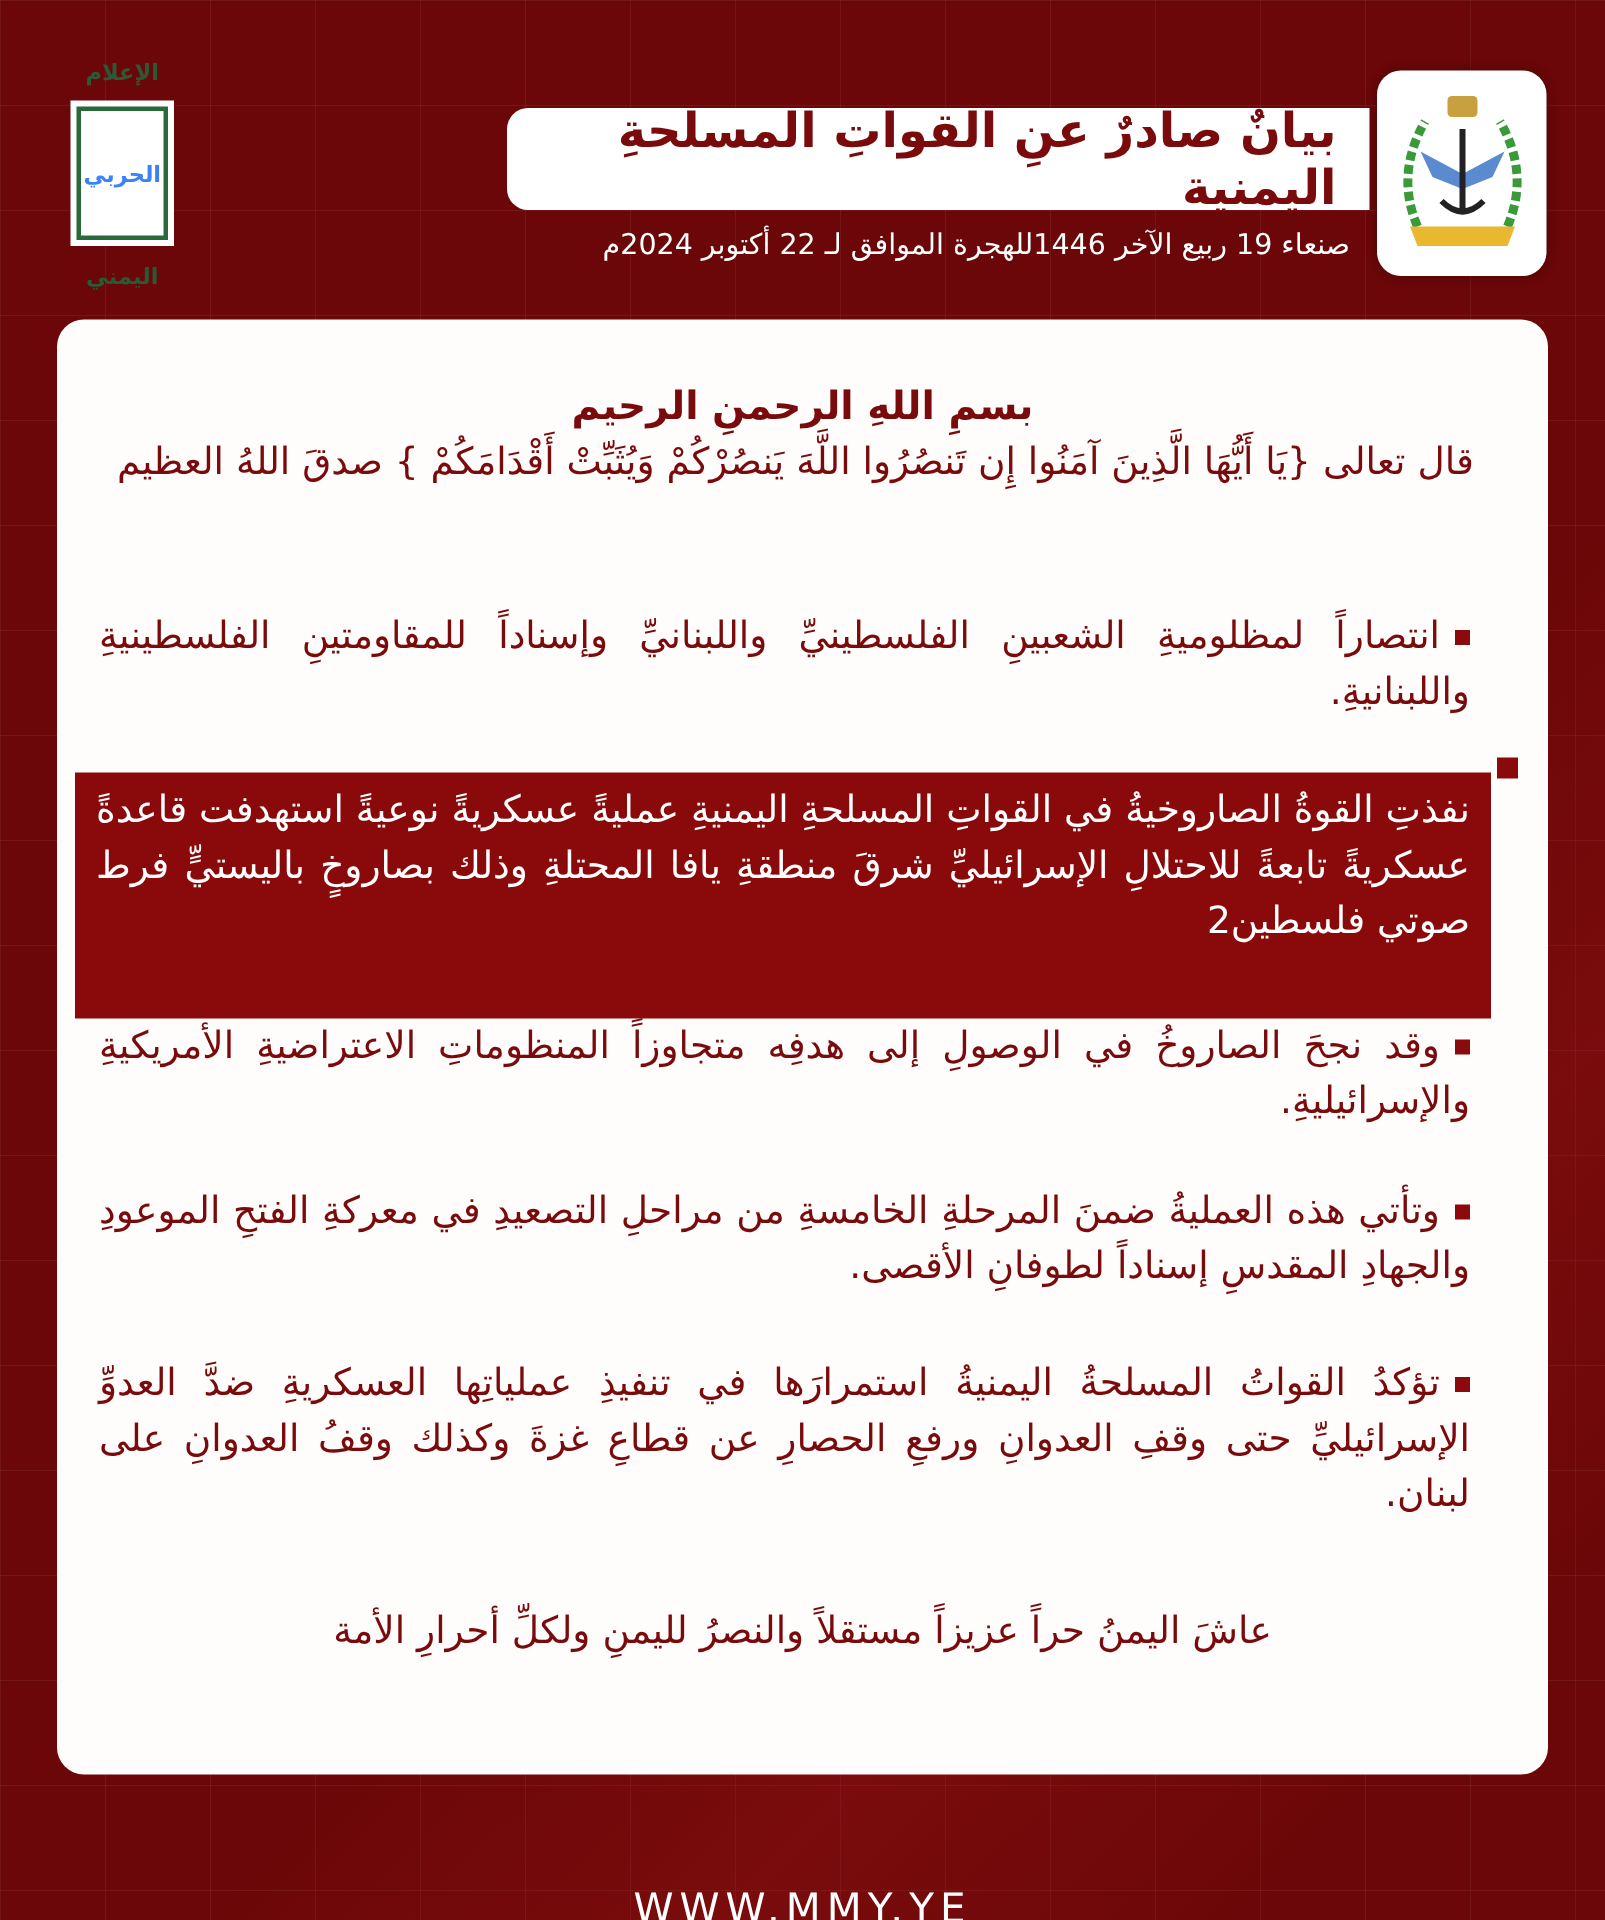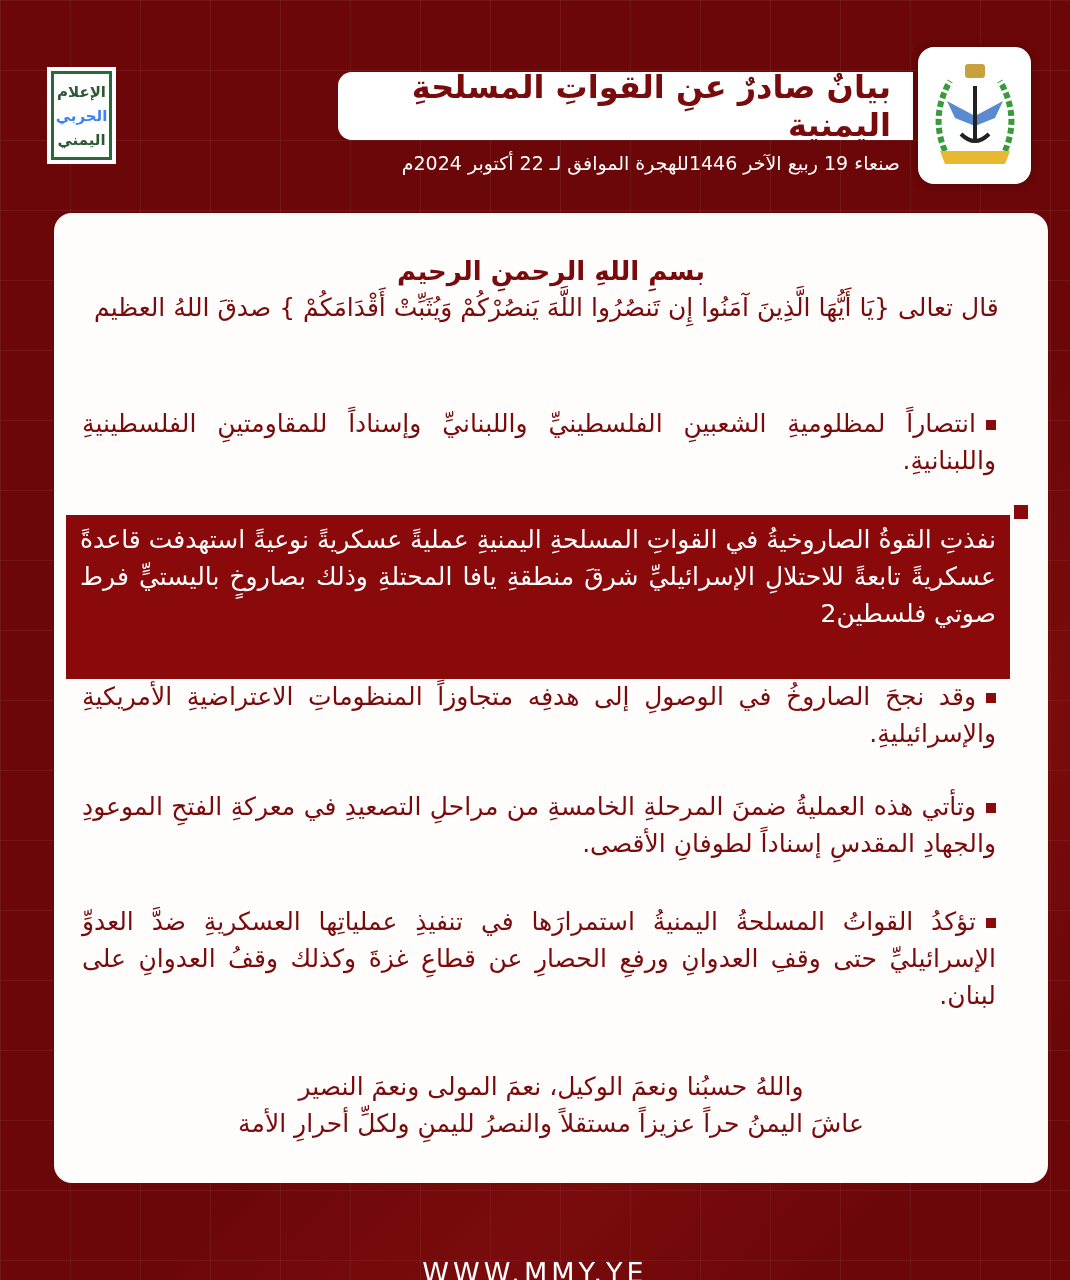--- a/index.html
+++ b/index.html
@@ -13,21 +13,21 @@
     background-size: 100% 100%, 70px 70px, 70px 70px;
     font-family:"DejaVu Sans", sans-serif;
   }
   .media-logo {
     position:absolute; left:47px; top:67px; width:69px; height:97px;
     background:#fff; box-sizing:border-box; padding:4px;
   }
   .media-logo .inner {
     width:100%; height:100%; box-sizing:border-box; border:3px solid #2a6a3a;
     display:flex; flex-direction:column; align-items:center; justify-content:center;
-    direction:rtl; font-weight:bold; font-size:15px; line-height:24px;
+    direction:rtl; font-weight:bold; font-size:15px; line-height:24px;gap:44px;
   }
   .media-logo .l1, .media-logo .l3 { color:#2a5a34; }
   .media-logo .l2 { color:#3b82f6; }
 
   .title-box {
     position:absolute; left:338px; top:72px; width:575px; height:68px;
     background:#fff; border-radius:14px 0 0 14px;
     display:flex; align-items:center; justify-content:flex-end; padding-right:22px; box-sizing:border-box;
   }
   .title-text {
@@ -38,21 +38,21 @@
     color:#fff; font-size:19px;
   }
   .emblem {
     position:absolute; left:918px; top:47px; width:113px; height:137px;
     background:#fff; border-radius:16px;
     display:flex; align-items:center; justify-content:center;
     box-shadow:0 0 8px rgba(0,0,0,0.3);
   }
   .card {
     position:absolute; left:38px; top:213px; width:994px; height:970px;
-    background:#fffdfc; border-radius:18px;margin-left:16px;
+    background:#fffdfc; border-radius:18px;
   }
   .c-text {
     direction:rtl; color:#7a0b0c; font-size:25px; line-height:37px;
     font-family:"DejaVu Sans", sans-serif;
   }
   .basmala {
     position:absolute; top:40px; left:0; width:100%; text-align:center;
     font-weight:bold; font-size:26px;
   }
   .verse {
@@ -126,18 +126,17 @@
 
   <div class="c-text para" style="top:575px;">
     <span class="bullet"></span><span>وتأتي هذه العمليةُ ضمنَ المرحلةِ الخامسةِ من مراحلِ التصعيدِ في معركةِ الفتحِ الموعودِ والجهادِ المقدسِ إسناداً لطوفانِ الأقصى.</span>
   </div>
 
   <div class="c-text para" style="top:690px;">
     <span class="bullet"></span><span>تؤكدُ القواتُ المسلحةُ اليمنيةُ استمرارَها في تنفيذِ عملياتِها العسكريةِ ضدَّ العدوِّ الإسرائيليِّ حتى وقفِ العدوانِ ورفعِ الحصارِ عن قطاعِ غزةَ وكذلك وقفُ العدوانِ على لبنان.</span>
   </div>
 
   <div class="c-text closing">
-    <div>واللهُ حسبُنا ونعمَ الوكيل، نعمَ المولى ونعمَ النصير</div>
     <div>عاشَ اليمنُ حراً عزيزاً مستقلاً والنصرُ لليمنِ ولكلِّ أحرارِ الأمة</div>
   </div>
 </div>
 
 <div class="site">WWW.MMY.YE</div>
 
 </body></html>

